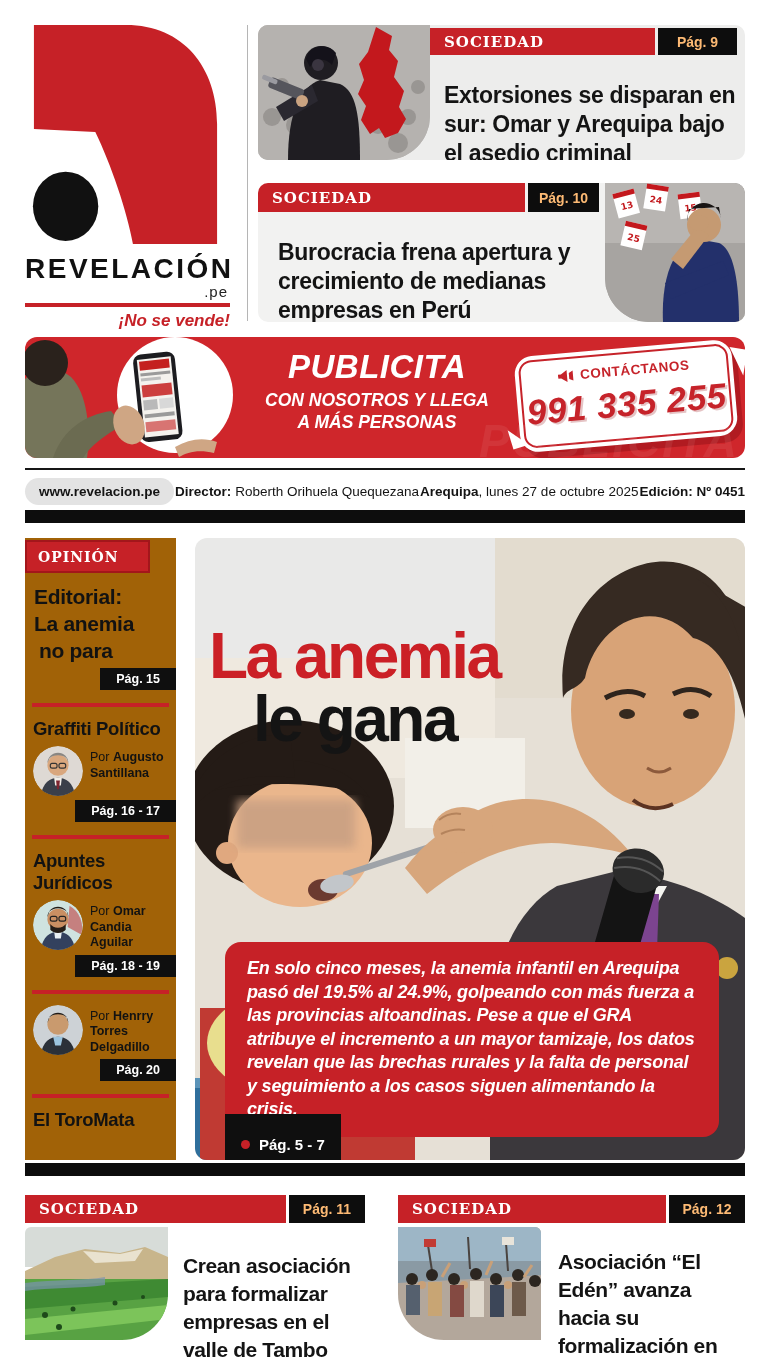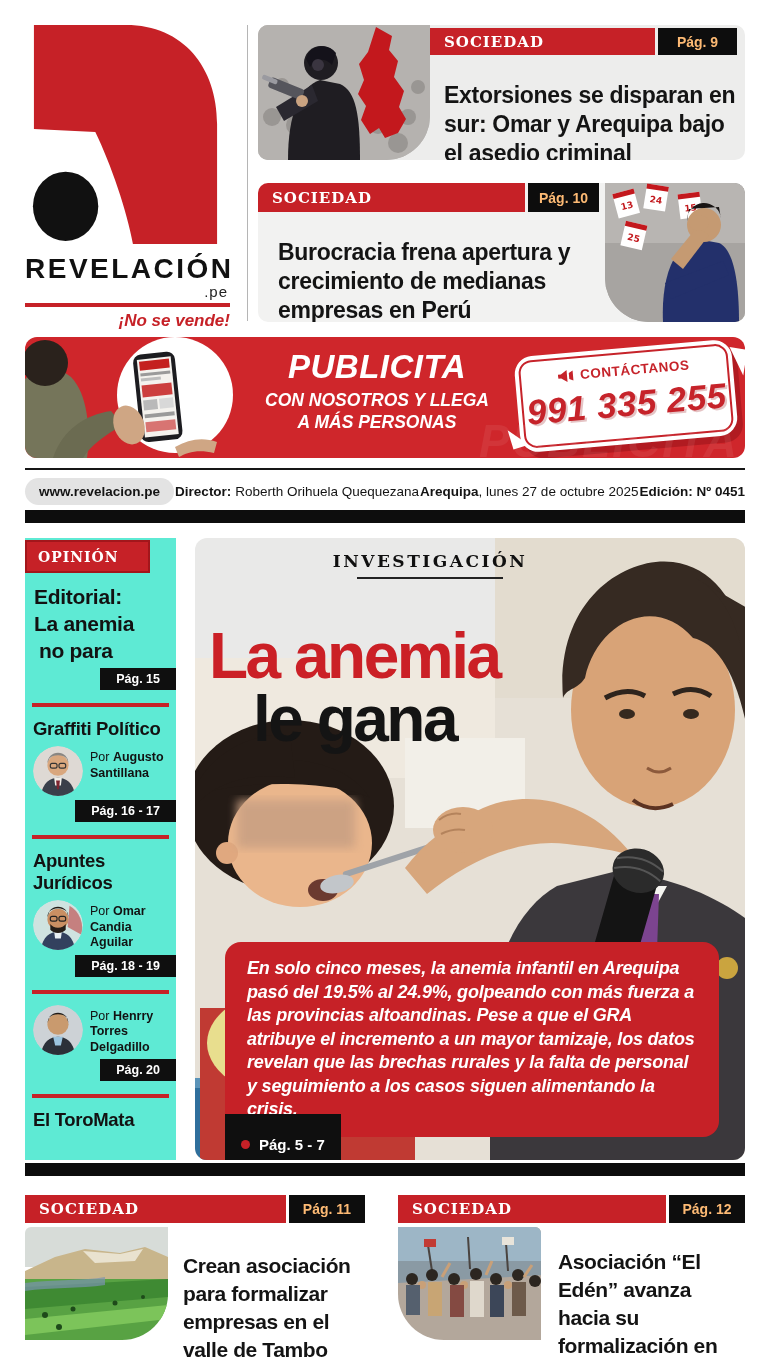--- a/index.html
+++ b/index.html
@@ -62,21 +62,21 @@
   
   .info-topline{left:25px;top:468px;width:720px;height:2px;background:#161616;}
   .info-row{left:25px;top:476px;width:720px;height:30px;display:flex;align-items:center;
             justify-content:space-between;font-size:13.5px;color:#141414;}
   .site-pill{background:#e3e3e3;border-radius:15px;padding:6px 14px;font-weight:700;}
   .b{font-weight:700;}
   .thick-rule{left:25px;top:510px;width:720px;height:13px;background:#0d0d0d;}
   .thick-rule2{left:25px;top:1163px;width:720px;height:13px;background:#0d0d0d;}
 
   
-  .opinion{left:25px;top:538px;width:151px;height:622px;background:#5eead4;overflow:hidden;}
+  .opinion{left:25px;top:538px;width:151px;height:622px;background:#a16207;overflow:hidden;}
   .op-header{width:110px;height:29px;margin:2px 0 10px 0;background:#c62127;border:2px solid #a3161b;
              color:#fff;display:flex;align-items:center;padding-left:11px;font-weight:700;font-size:14px;letter-spacing:1px;}
   .ed-line{font-size:21px;font-weight:800;line-height:27px;padding-left:9px;letter-spacing:-0.3px;}
   .ed-line.ind{padding-left:14px;}
   .pagebox{display:inline-block;background:#0f0f0f;color:#fff;font-size:12.5px;font-weight:800;padding:4px 16px;}
   .pb-right{text-align:right;margin-top:4px;}
   .op-div{height:4px;background:#c62127;margin:13px 7px 11px 7px;}
   .col-title{font-size:18.5px;font-weight:800;padding-left:8px;letter-spacing:-0.3px;}
   .col-row{display:flex;gap:7px;padding-left:8px;margin-top:6px;align-items:flex-start;}
   .avatar{width:50px;height:50px;border-radius:50%;overflow:hidden;flex:0 0 auto;}
@@ -375,24 +375,20 @@
       <path d="M452,230 q12,8 24,0" stroke="#8c5a3c" stroke-width="3" fill="none"></path>
       <path d="M438,262 q18,14 40,4" stroke="#5c3322" stroke-width="4" fill="none"></path>
       <g transform="rotate(16 424 400)">
         <rect x="402" y="330" width="44" height="160" rx="12" fill="#141414"></rect>
         <ellipse cx="424" cy="330" rx="26" ry="22" fill="#2b2b2b"></ellipse>
         <path d="M400,324 q24,-12 48,0 M400,334 q24,-12 48,0" stroke="#555" stroke-width="2" fill="none"></path>
       </g>
       <ellipse cx="436" cy="438" rx="32" ry="26" fill="#d7a67c"></ellipse>
       <circle cx="532" cy="430" r="11" fill="#caa43f"></circle>
     </svg>
-    <div class="kicker-wrap">
-      <span class="kicker serif">INVESTIGACIÓN</span>
-      <div class="kicker-rule"></div>
-    </div>
     <h1 class="headline">
       <span class="hl-red">La anemia</span>
       <span class="hl-black">le gana</span>
     </h1>
     <div class="summary-box">
       <div class="summary">En solo cinco meses, la anemia infantil en Arequipa pasó del 19.5% al 24.9%, golpeando con más fuerza a las provincias altoandinas. Pese a que el GRA atribuye el incremento a un mayor tamizaje, los datos revelan que las brechas rurales y la falta de personal y seguimiento a los casos siguen alimentando la crisis.</div>
     </div>
     <div class="page-pill">
       <div class="red-dot"></div>
       <span>Pág. 5 - 7</span>

